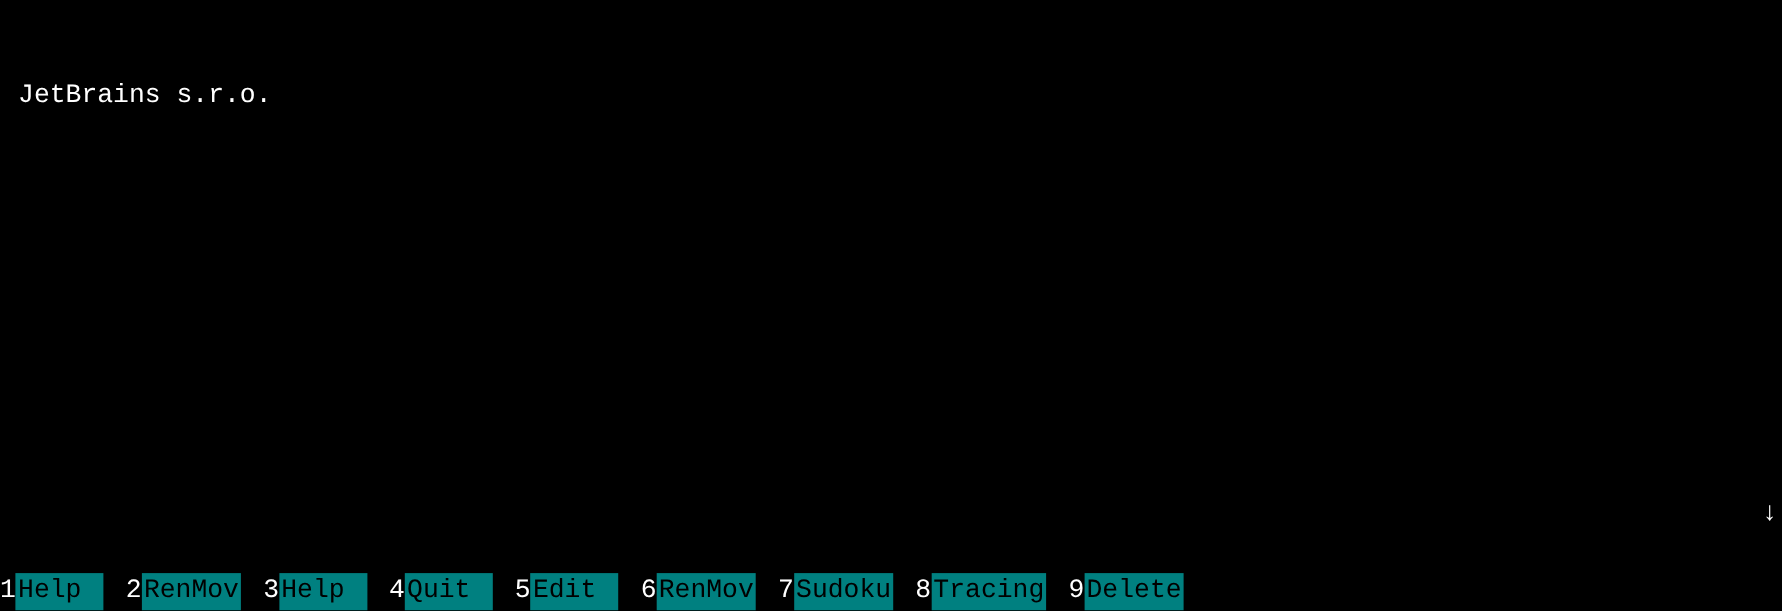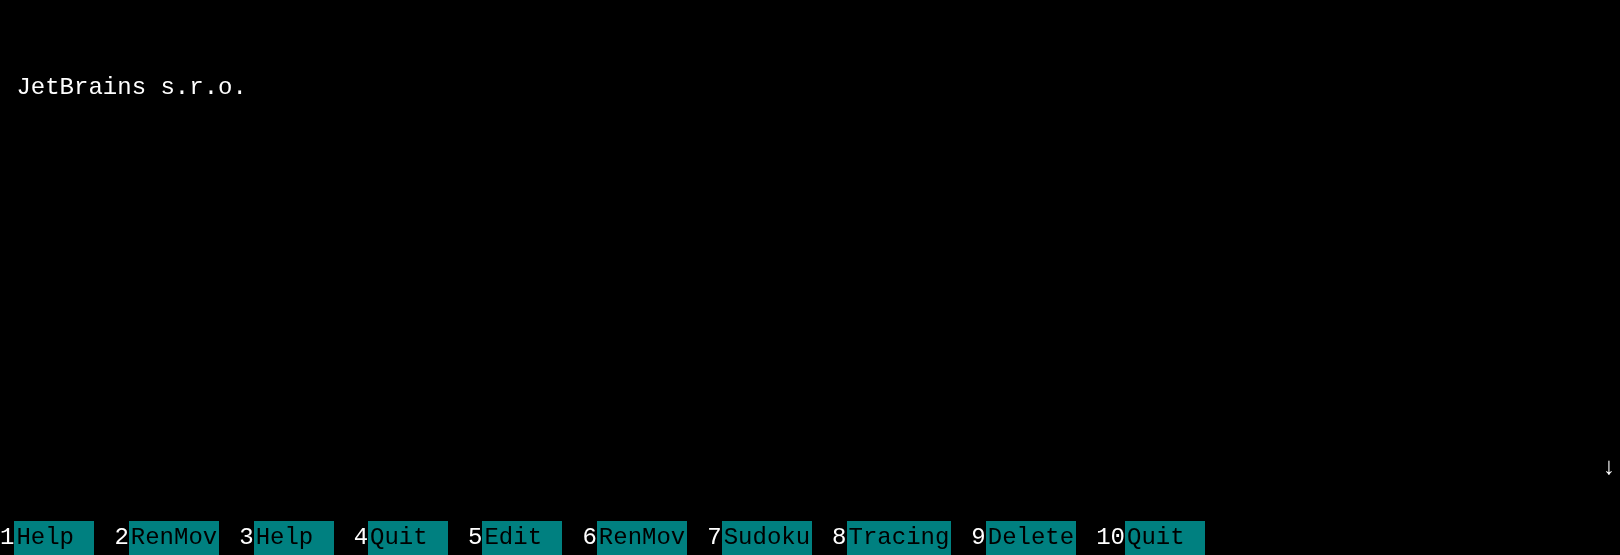--- a/index.html
+++ b/index.html
@@ -117,17 +117,13 @@
   <span class="fn-key">
     <span class="fn-number">8</span>
       <span class="fn-label">Tracing</span>
   </span>
   <span class="fn-spacer"></span>
   <span class="fn-key">
     <span class="fn-number">9</span>
       <span class="fn-label">Delete</span>
   </span>
   <span class="fn-spacer"></span>
-  <span class="fn-key">
-    <span class="fn-number">10</span>
-      <span class="fn-label">Quit  </span>
-  </span>
 </div>
 
 </body></html>

